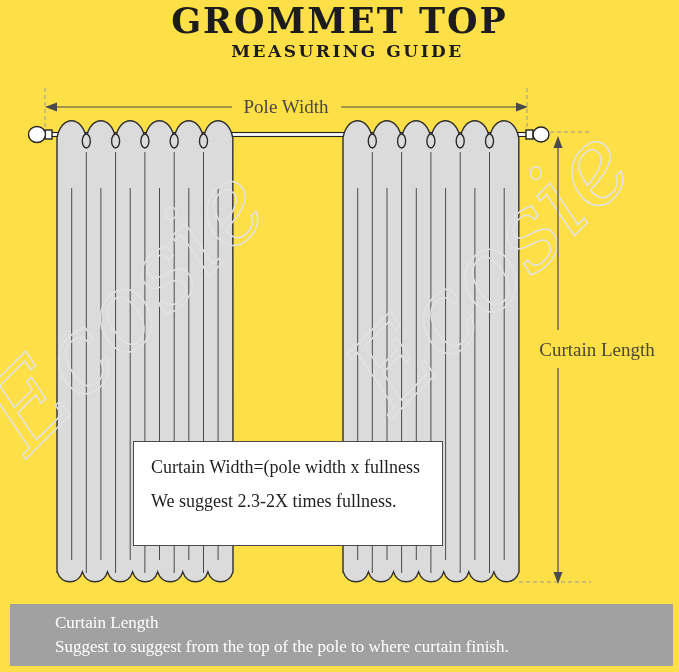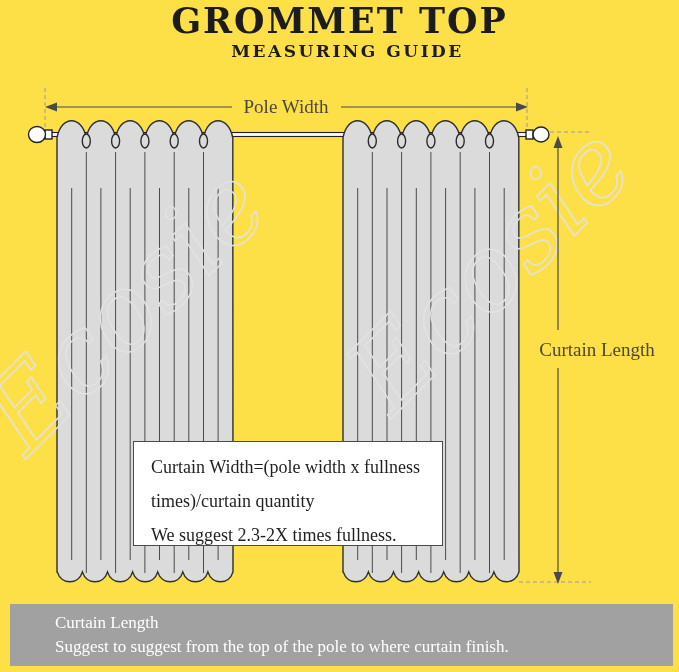--- a/index.html
+++ b/index.html
@@ -130,21 +130,20 @@
       <line class="arrow" x1="558" y1="141" x2="558" y2="330"></line>
       <line class="arrow" x1="558" y1="368" x2="558" y2="579"></line>
       <path class="arrowhead" d="M558,136 l-4.5,12 h9 z"></path>
       <path class="arrowhead" d="M558,584 l-4.5,-12 h9 z"></path>
       <text class="diagram-label" x="597" y="356" text-anchor="middle">Curtain Length</text>
     </g>
   </svg>
 
   <div class="formula-box">
     <span>Curtain Width=(pole width x fullness</span>
-    <span>times)/curtain quantity</span>
     <span>We suggest 2.3-2X times fullness.</span>
   </div>
 
   <div class="footer-bar">
     <span>Curtain Length</span>
     <span>Suggest to suggest from the top of the pole to where curtain finish.</span>
   </div>
 
 </div>
 

